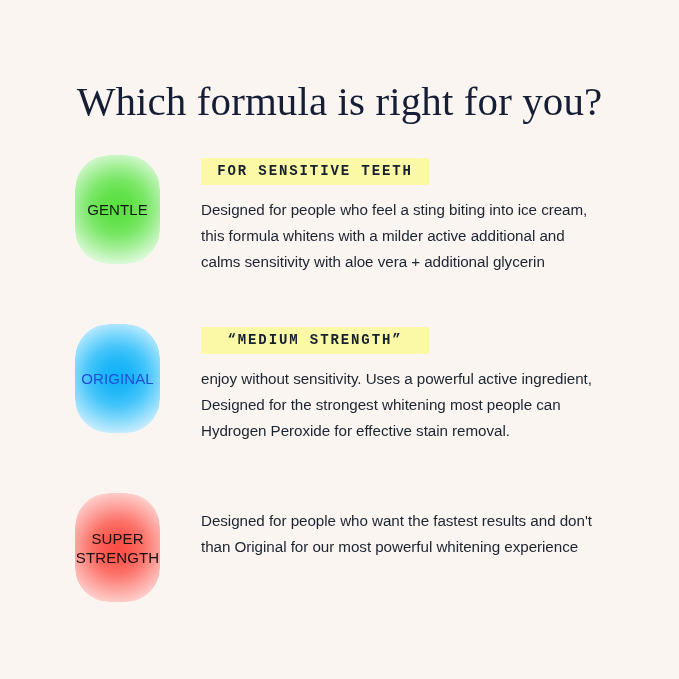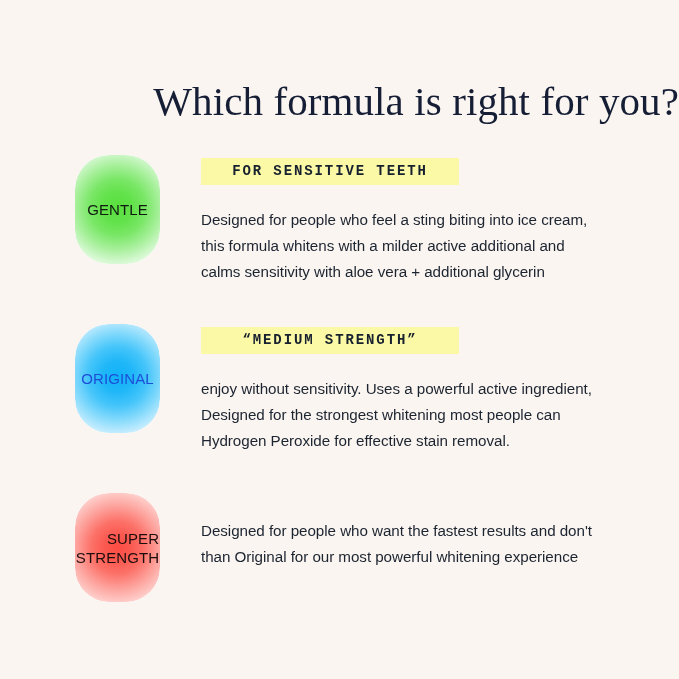--- a/index.html
+++ b/index.html
@@ -22,21 +22,21 @@
     height: 679px;
     box-sizing: border-box;
   }
 
   
   .headline {
     position: absolute;
     top: 48px;
     left: 0;
     width: 679px;
-    text-align: right;
+    text-align: center;
     font-family: "Liberation Serif", "DejaVu Serif", serif;
     font-size: 41px;
     line-height: 52px;
     font-weight: 400;
     letter-spacing: 0.1px;
     color: #151e35;
     white-space: nowrap;
   }
 
   
@@ -116,49 +116,49 @@
     z-index: 2;
     font-family: "Liberation Sans", sans-serif;
     font-size: 15px;
     line-height: 19px;
     font-weight: 400;
     text-align: center;
     color: #1d4ed8;
     letter-spacing: 0.1px;
   }
   .tile.green .tile-label { color: #10180f; }
-  .tile.red .tile-label   { color: #1b0d0c; text-align: right; }
+  .tile.red .tile-label   { color: #1b0d0c; }
 
   
   .content {
     flex: 1 1 auto;
     padding-top: 3px;
     padding-left: 41px;
     box-sizing: border-box;
   }
 
   .tag {
     display: inline-block;
     background: #fbf8a6;
     color: #16202e;
     font-family: "Liberation Mono", "DejaVu Sans Mono", monospace;
     font-size: 14px;
     line-height: 27px;
     height: 27px;
     font-weight: 700;
     letter-spacing: 1.9px;
-    padding: 0 17px;
+    padding: 0 2px;
     min-width: 224px;
     text-align: center;
     white-space: nowrap;
     box-sizing: content-box;
   }
 
   .body-text {
-    margin-top: 22px;
+    margin-top: 12px;
     font-family: "Liberation Sans", sans-serif;
     font-size: 15.2px;
     line-height: 26px;
     color: #1c2430;
     max-width: 430px;
     letter-spacing: -0.05px;
   }
   .body-text .line { display: block; white-space: nowrap; }
 </style>
 </head>

